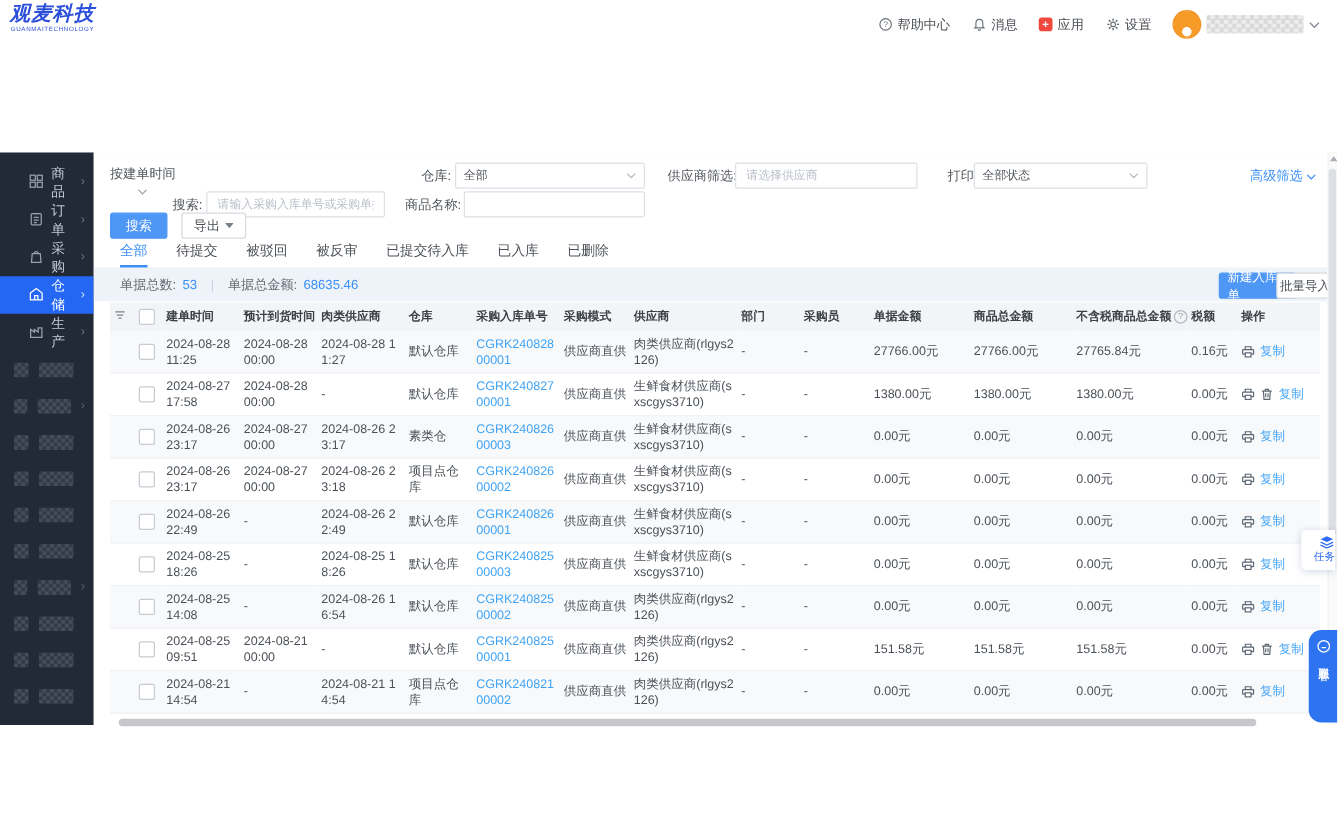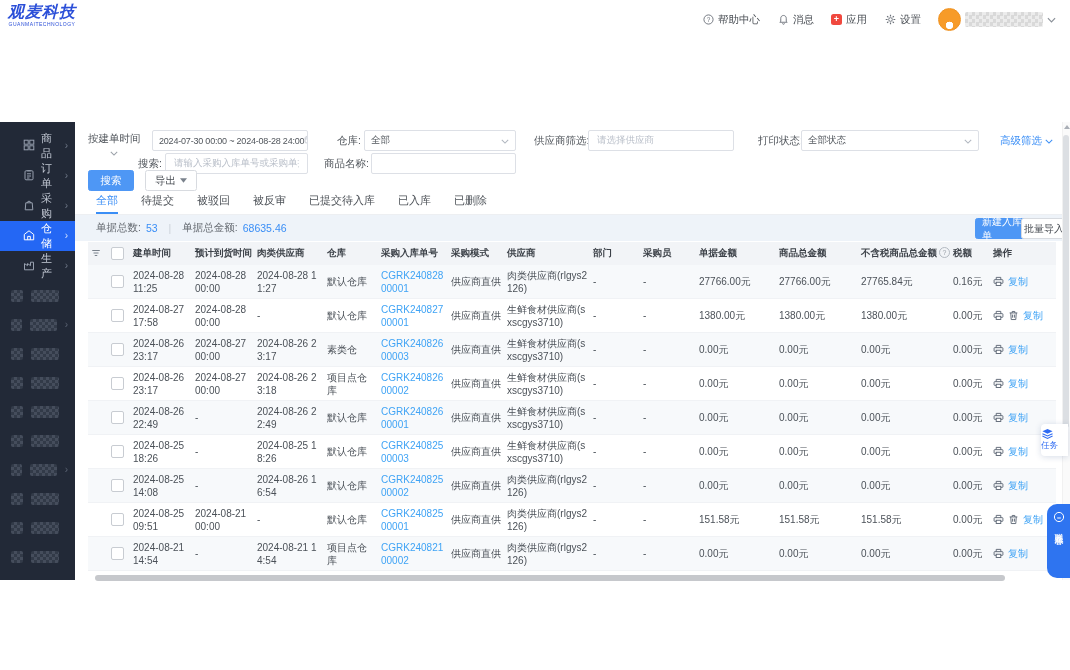--- a/index.html
+++ b/index.html
@@ -30,21 +30,21 @@
   .side-item svg{flex:0 0 auto;}
   .mosaic-item{display:flex;align-items:center;height:29px;padding:0 7px 0 11px;gap:8px;cursor:pointer;}
   .mz{border-radius:2px;filter:blur(.4px);background:repeating-conic-gradient(#454d5c 0% 25%,#323a48 0% 50%) 0 0/6px 6px;}
   .mz.i{width:12px;height:12px;}.mz.t{width:28px;height:12px;}
   .mosaic-item .chev{margin-left:auto;color:#596272;font-size:10px;}
   
   .main{position:absolute;left:75px;top:122px;width:987px;height:458px;background:#fff;overflow:hidden;}
   .f-label{position:absolute;font-size:10.5px;color:#51565c;white-space:nowrap;}
   .inp{position:absolute;box-sizing:border-box;border:1px solid #dde0e6;border-radius:2px;background:#fff;height:21px;
        display:flex;align-items:center;padding:0 6px;font-size:9.5px;color:#51565c;white-space:nowrap;overflow:hidden;}
-  .inp input{border:0;outline:0;width:100%;font-size:9.5px;color:#51565c;font-family:Liberation Mono, monospace;background:transparent;}
+  .inp input{border:0;outline:0;width:100%;font-size:9.5px;color:#51565c;font-family:Liberation Sans, sans-serif;background:transparent;}
   .inp input::placeholder{color:#b9bfc9;}
   .sel-caret{margin-left:auto;flex:0 0 auto;}
   .bare-sel{position:absolute;display:flex;align-items:center;gap:5px;font-size:10.5px;color:#51565c;cursor:pointer;}
   .adv-link{position:absolute;display:flex;align-items:center;gap:3px;font-size:10.5px;color:#3a8ef6;cursor:pointer;}
   .btn{position:absolute;box-sizing:border-box;height:21px;border-radius:2.5px;font-size:10.5px;display:flex;align-items:center;justify-content:center;cursor:pointer;}
   .btn.primary{background:#4e97f5;color:#fff;border:1px solid #4e97f5;}
   .btn.ghost{background:#fff;color:#4a4f55;border:1px solid #d8dbe0;gap:4px;}
   
   .tabs-row{position:absolute;left:0;top:71px;width:987px;height:22px;border-bottom:1px solid #edeff2;padding-left:21px;box-sizing:border-box;display:flex;gap:23px;}
   .tab{font-size:11px;color:#4e5archive359;color:#4e5359;padding-bottom:5px;cursor:pointer;white-space:nowrap;}
@@ -66,21 +66,21 @@
   .ops{display:flex;align-items:center;gap:4px;white-space:nowrap;}
   .ops .ic{display:inline-flex;cursor:pointer;}
   .info-i{display:inline-block;width:9px;height:9px;border:1px solid #b3b9c1;border-radius:50%;color:#9aa0a8;font-size:7px;line-height:9px;text-align:center;font-weight:400;margin-left:2px;vertical-align:1px;}
   
   .vscroll{position:absolute;left:1062px;top:122px;width:8px;height:458px;background:#fafafa;border-left:1px solid #f1f1f1;box-sizing:border-box;}
   .varrow{position:absolute;left:1064px;top:125px;width:0;height:0;border-left:3px solid transparent;border-right:3px solid transparent;border-bottom:4px solid #a9aeb6;}
   .vthumb{position:absolute;left:1063px;top:135px;width:6px;height:293px;background:#dcdfe3;border-radius:3px;cursor:pointer;}
   .hthumb{position:absolute;left:95px;top:575px;width:910px;height:6px;background:#c6c8cc;border-radius:3px;cursor:pointer;z-index:5;}
   
   .task-float{position:absolute;left:1041px;top:424px;width:27px;height:32px;background:#fff;border-radius:4px 0 0 4px;
-     box-shadow:0 1px 6px rgba(30,60,120,.18);display:flex;flex-direction:column;align-items:flex-start;justify-content:center;gap:1px;z-index:6;cursor:pointer;}
+     box-shadow:0 1px 6px rgba(30,60,120,.18);display:flex;flex-direction:column;align-items:flex-end;justify-content:center;gap:1px;z-index:6;cursor:pointer;}
   .task-float .lbl{font-size:8.5px;color:#2f6bf2;}
   .support-float{position:absolute;left:1047px;top:504px;width:23px;height:74px;background:#2e74f0;border-radius:10px 0 0 10px;
      display:flex;flex-direction:column;align-items:center;padding-top:7px;box-sizing:border-box;gap:3px;z-index:6;cursor:pointer;}
   .support-float .vtxt{writing-mode:vertical-rl;text-orientation:upright;color:#fff;font-size:9px;letter-spacing:1px;line-height:11px;}
 </style>
 </head>
 <body>
 
 <div class="page">
 
@@ -232,42 +232,33 @@
   </div>
 
   <div class="main">
 
     <div class="bare-sel" style="left:13px;top:10px;flex-direction:column;">
       <span>按建单时间</span>
       <svg width="8" height="5" viewBox="0 0 10 6">
           <path d="M1 1l4 4 4-4" fill="none" stroke="#9aa0a8" stroke-width="1.3"></path>
         </svg>
     </div>
-    <div class="inp" style="left:77px;top:8px;width:156px;">
-      <span style="font-size:9px;letter-spacing:-.2px;">2024-07-30 00:00 ~ 2024-08-28 24:00</span>
-      <span class="sel-caret">
-        <svg width="9" height="9" viewBox="0 0 12 12">
-            <rect x="1.5" y="2.5" width="9" height="8" rx="1" fill="none" stroke="#b9bfc9"></rect>
-            <path d="M4 1.2v2.6M8 1.2v2.6M1.5 5.2h9" stroke="#b9bfc9" fill="none"></path>
-          </svg>
-      </span>
-    </div>
     <div class="f-label" style="left:262px;top:12px;">仓库:</div>
     <div class="inp" style="left:289px;top:8px;width:152px;">
       <span>全部</span>
       <span class="sel-caret"><svg width="8" height="5" viewBox="0 0 10 6">
             <path d="M1 1l4 4 4-4" fill="none" stroke="#b0b6bf" stroke-width="1.3"></path>
           </svg></span>
     </div>
     <div class="f-label" style="left:459px;top:12px;">供应商筛选:</div>
     <div class="inp" style="left:513px;top:8px;width:146px;">
       <input placeholder="请选择供应商" style="">
     </div>
     <div class="f-label" style="left:683px;top:12px;">打印状态:</div>
-    <div class="inp" style="left:726px;top:8px;width:178px;">
+    <div class="inp" style="left:704px;top:8px;width:139px;">
       <span>全部状态</span>
       <span class="sel-caret"><svg width="8" height="5" viewBox="0 0 10 6">
             <path d="M1 1l4 4 4-4" fill="none" stroke="#b0b6bf" stroke-width="1.3"></path>
           </svg></span>
     </div>
     <div class="adv-link" style="left:925px;top:12px;justify-content:center;">
       <span>高级筛选</span>
       <svg width="8" height="5" viewBox="0 0 10 6">
           <path d="M1 1l4 4 4-4" fill="none" stroke="#3a8ef6" stroke-width="1.3"></path>
         </svg>

